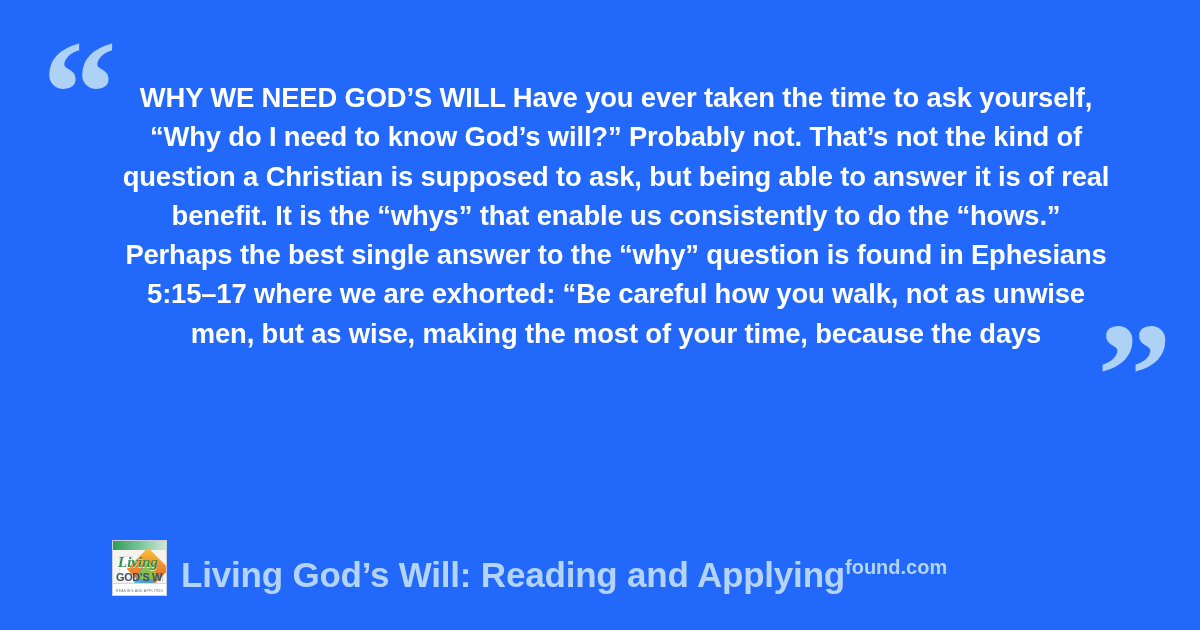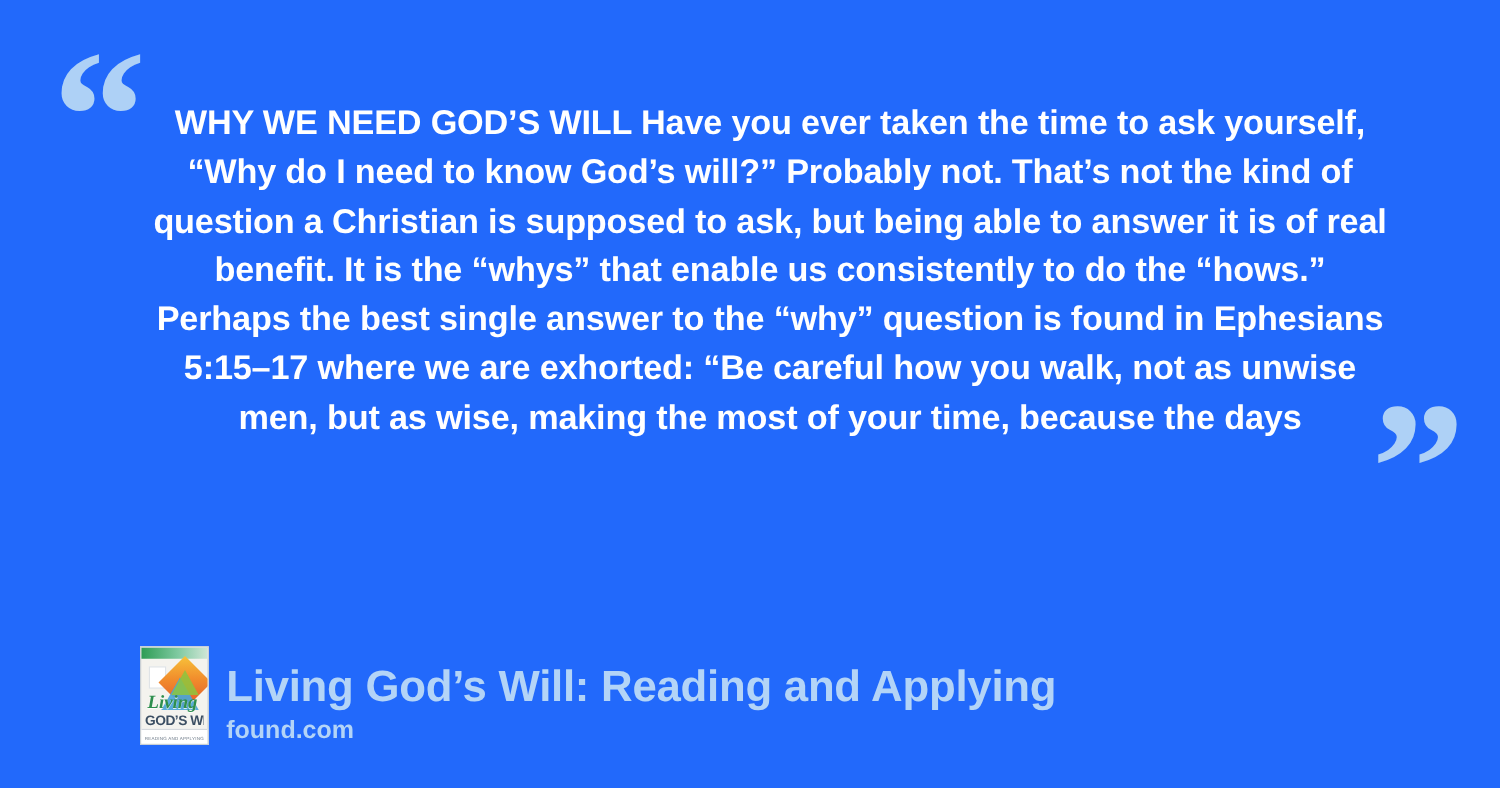--- a/index.html
+++ b/index.html
@@ -64,21 +64,21 @@
     position: absolute;
     left: 112px;
     bottom: 34px;
     display: flex;
     align-items: flex-end;
     gap: 14px;
   }
 
   .book-thumb {
     width: 55px;
-    height: 79px;
+    height: 56px;
     flex: 0 0 auto;
     position: relative;
     background: #f4f3ee;
     border: 1px solid #c9cfd4;
     overflow: hidden;
   }
 
   .book-thumb .band-top {
     position: absolute;
     left: 0; right: 0; top: 0;
@@ -159,21 +159,21 @@
     left: 0; right: 0;
     bottom: 2px;
     text-align: center;
     font-size: 3.6px;
     color: #6a7785;
     letter-spacing: .2px;
   }
 
   .footer-text {
     display: flex;
-    flex-direction: column;
+    flex-direction: row;
     justify-content: flex-end;
   }
 
   .book-title {
     color: #b3d4f7;
     font-size: 35px;
     font-weight: 700;
     line-height: 42px;
     letter-spacing: -0.2px;
     white-space: nowrap;

